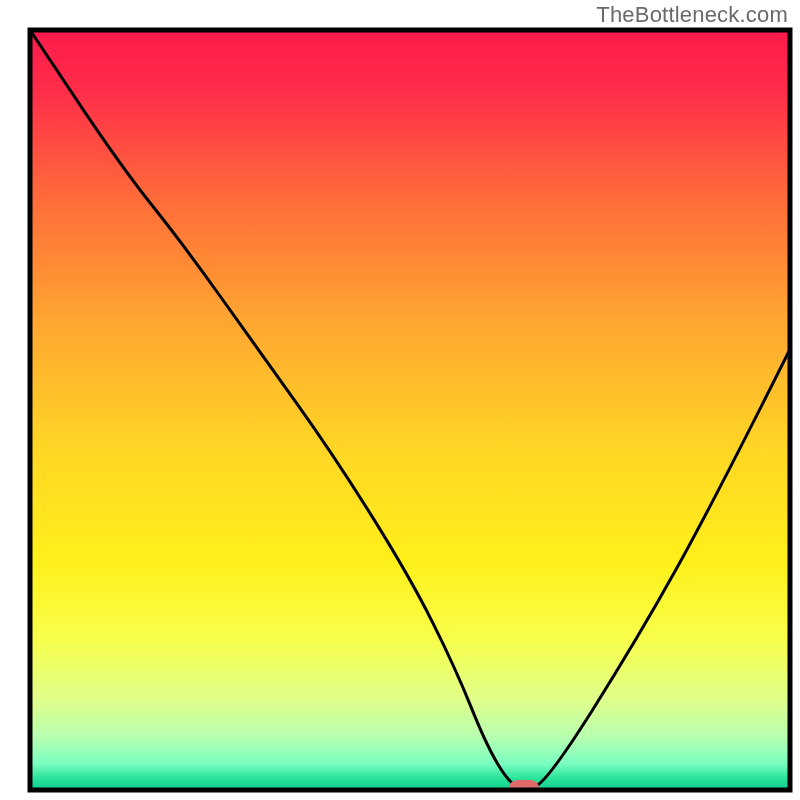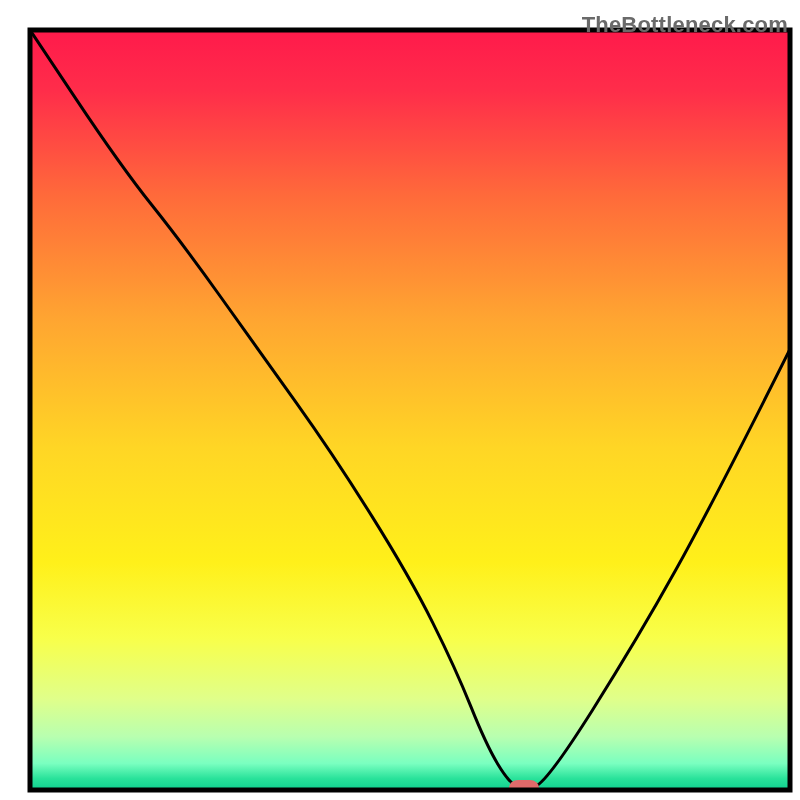--- a/index.html
+++ b/index.html
@@ -11,24 +11,24 @@
     background: #fff;
     font-family: Arial, Helvetica, sans-serif;
   }
   .chart-container {
     position: relative;
     width: 800px;
     height: 800px;
   }
   .watermark {
     position: absolute;
-    top: 12px;
+    top: 2px;
     right: 12px;
     font-size: 22px;
-    font-weight: 700;
+    font-weight: 400;
     color: #6a6a6a;
     letter-spacing: 0.2px;
     z-index: 20;
   }
   svg {
     display: block;
   }
 </style>
 </head>
 <body>

